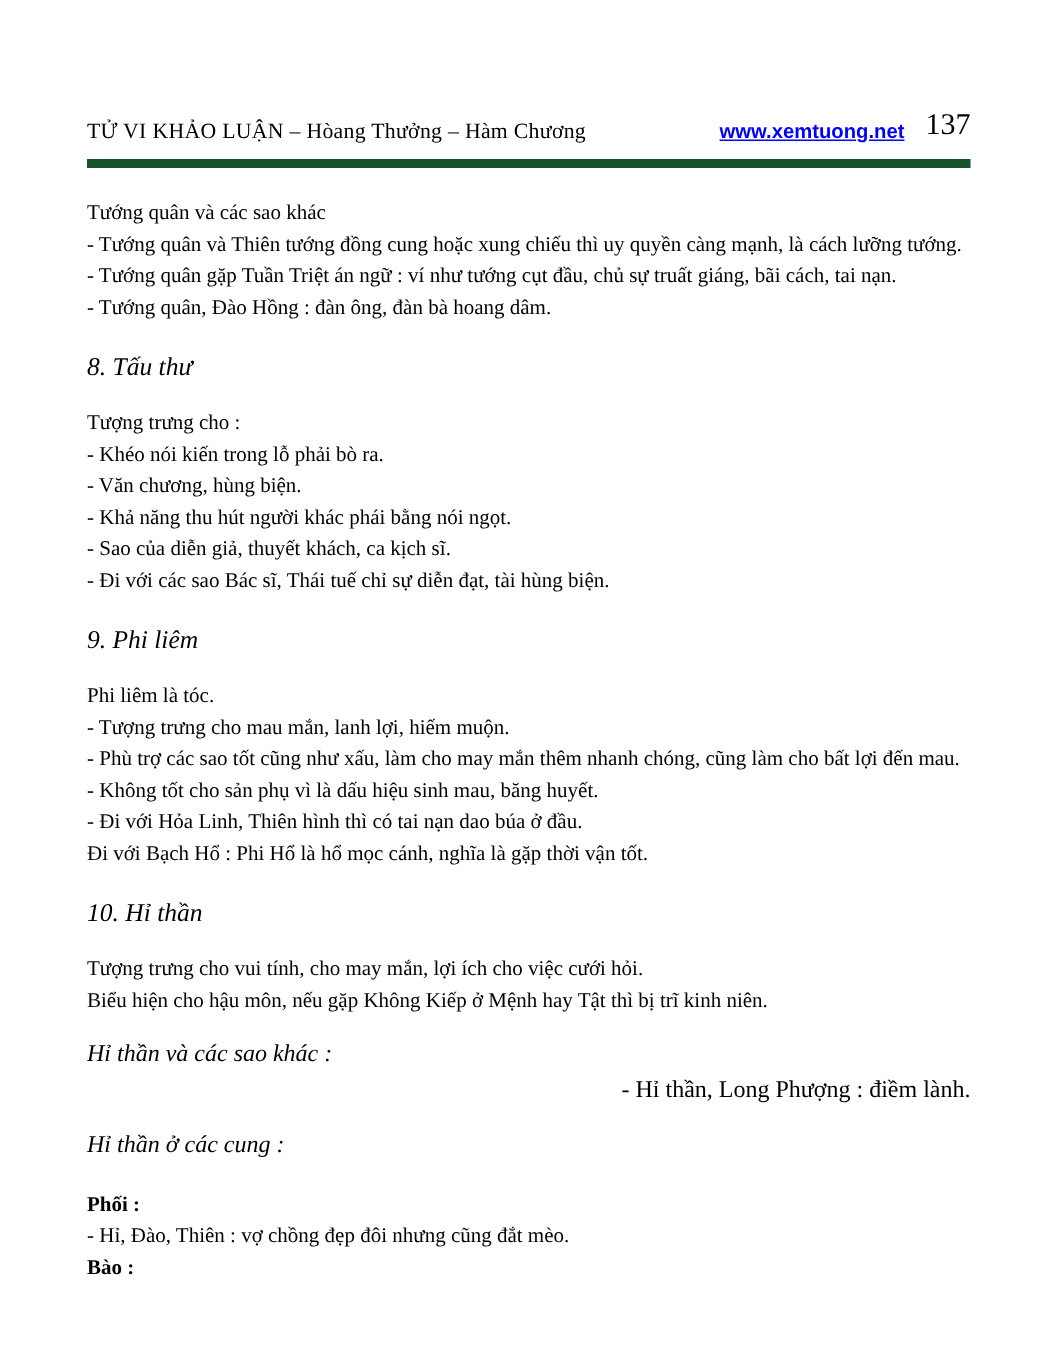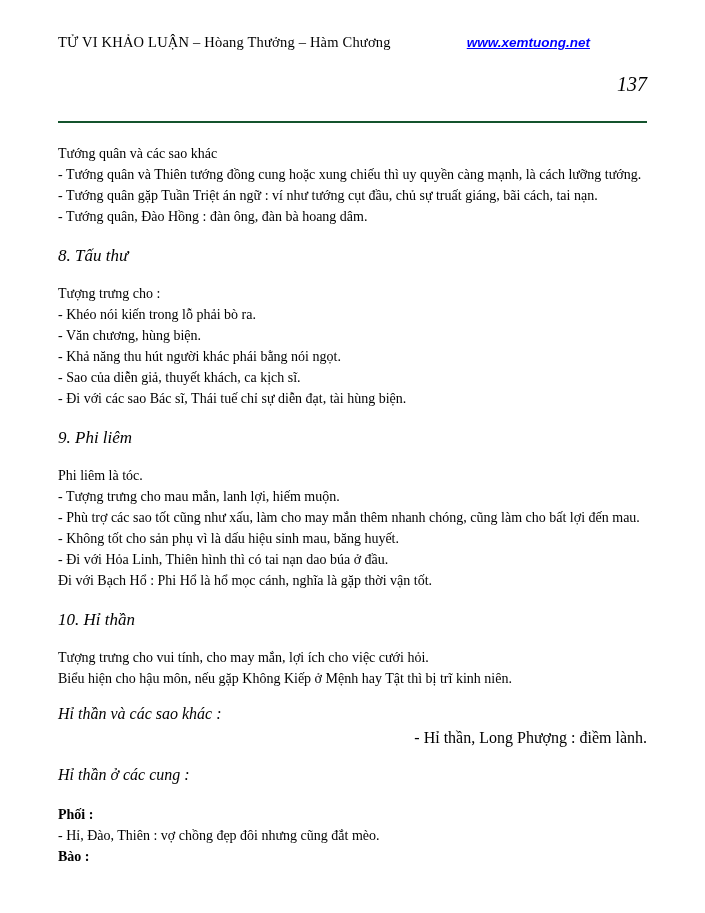--- a/index.html
+++ b/index.html
@@ -7,25 +7,25 @@
     width: 705px; height: 913px;
     font-family: "Liberation Serif", serif;
     color: #000000;
     overflow: hidden;
   }
   .page { padding: 34px 58px 0 58px; box-sizing: border-box; }
 
   
   .hdr {
     display: flex; justify-content: space-between; align-items: baseline;
-    border-bottom: 2px solid #14532d;
-    padding-bottom: 25px;
+    border-bottom: 6px solid #14532d;
+    padding-bottom: 9px;
   }
   .hdr-title { font-size: 14.5px; letter-spacing: 0.2px; white-space: nowrap; }
-  .hdr-right { display: flex; align-items: flex-start; gap: 27px; font-style: italic; }
+  .hdr-right { display: flex; align-items: flex-end; gap: 14px; }
   .site-link {
     font-family: "Liberation Sans", sans-serif;
     font-weight: 700; font-size: 13.5px;
     color: #0000ff; text-decoration: underline;
     cursor: pointer; white-space: nowrap;
   }
   .pagenum { font-size: 20px; margin-top: 38px; }
 
   
   main { margin-top: 20px; }

